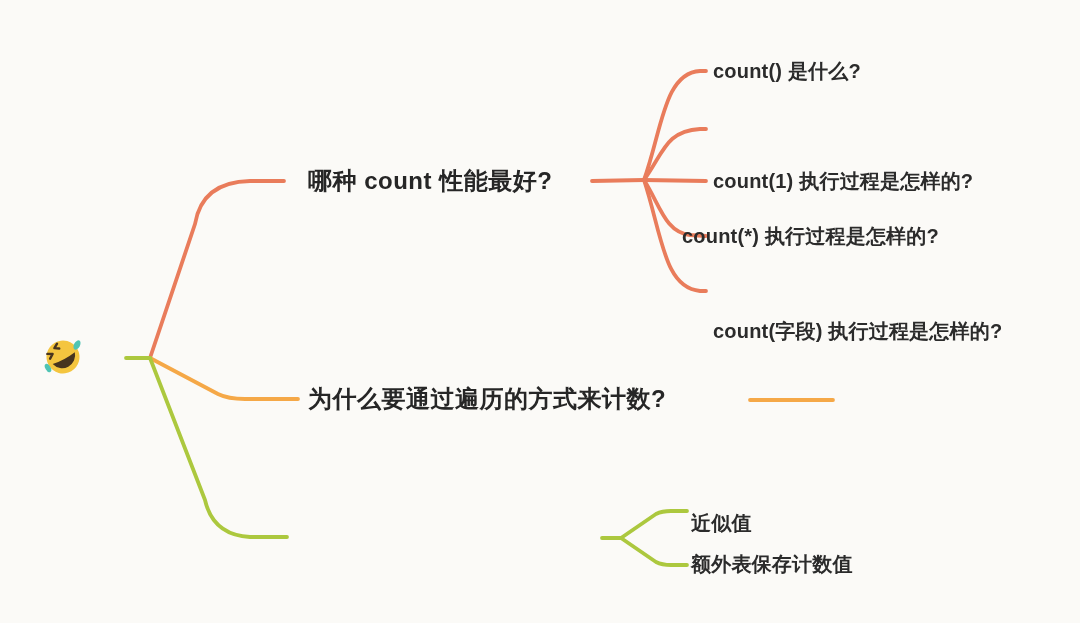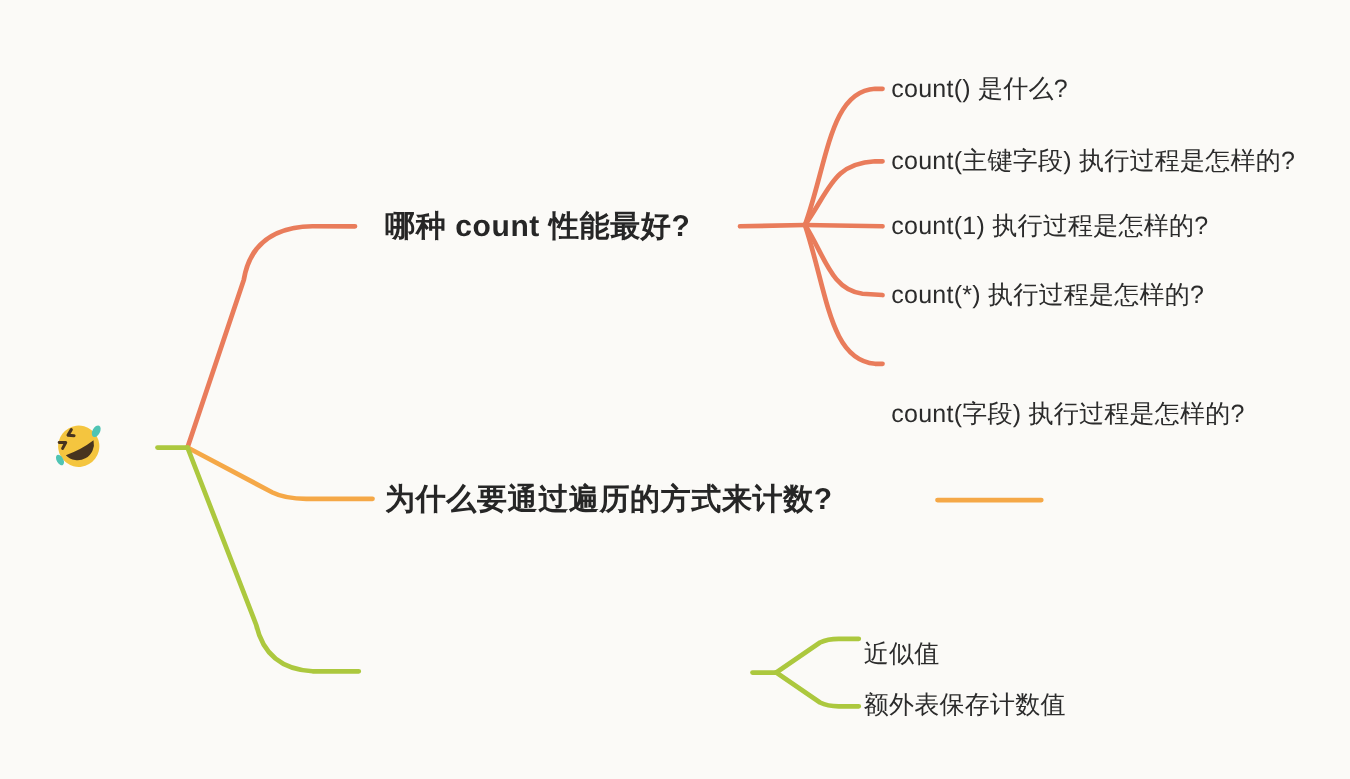--- a/index.html
+++ b/index.html
@@ -34,21 +34,21 @@
     color: #262626;
     cursor: default;
   }
   .topic {
     font-size: 24px;
     font-weight: bold;
     letter-spacing: 0.5px;
   }
   .sub {
     font-size: 20px;
-    font-weight: normal;
+    font-weight: bold;
     color: #2b2b2b;
     letter-spacing: 0.2px;
   }
   .root-emoji {
     position: absolute;
     left: 42px;
     top: 336px;
     width: 42px;
     height: 42px;
   }
@@ -92,23 +92,22 @@
         <polyline points="9,10.5 13.5,13.2 9,16" fill="none" stroke="#47341F" stroke-width="2.4" stroke-linecap="round" stroke-linejoin="round"></polyline>
         <polyline points="22.5,6.5 18,9 22,11.8" fill="none" stroke="#47341F" stroke-width="2.4" stroke-linecap="round" stroke-linejoin="round"></polyline>
       </g>
       <ellipse cx="35" cy="9" rx="3" ry="5" transform="rotate(28 35 9)" fill="#4FC4B4"></ellipse>
       <ellipse cx="6" cy="32" rx="2.6" ry="4.6" transform="rotate(-30 6 32)" fill="#4FC4B4"></ellipse>
     </svg>
   </div>
 
   <div class="node topic" style="left:308px; top:181px;">哪种 count 性能最好?</div>
   <div class="node sub" style="left:713px; top:71px;">count() 是什么?</div>
-  <div class="node sub" style="left:713px; top:129px;">count(主键字段) 执行过程是怎样的?</div>
   <div class="node sub" style="left:713px; top:181px;text-align:center;">count(1) 执行过程是怎样的?</div>
-  <div class="node sub" style="left:713px; top:236px;text-align:center;">count(*) 执行过程是怎样的?</div>
+  <div class="node sub" style="left:682px; top:236px;text-align:center;">count(*) 执行过程是怎样的?</div>
   <div class="node sub" style="left:713px; top:291px;margin-top:40px;">count(字段) 执行过程是怎样的?</div>
 
   <div class="node topic" style="left:308px; top:399px;">为什么要通过遍历的方式来计数?</div>
 
   <div class="node sub" style="left:691px; top:510px;margin-top:13px;">近似值</div>
   <div class="node sub" style="left:691px; top:564px;">额外表保存计数值</div>
 
 </div>
 
 </body></html>

